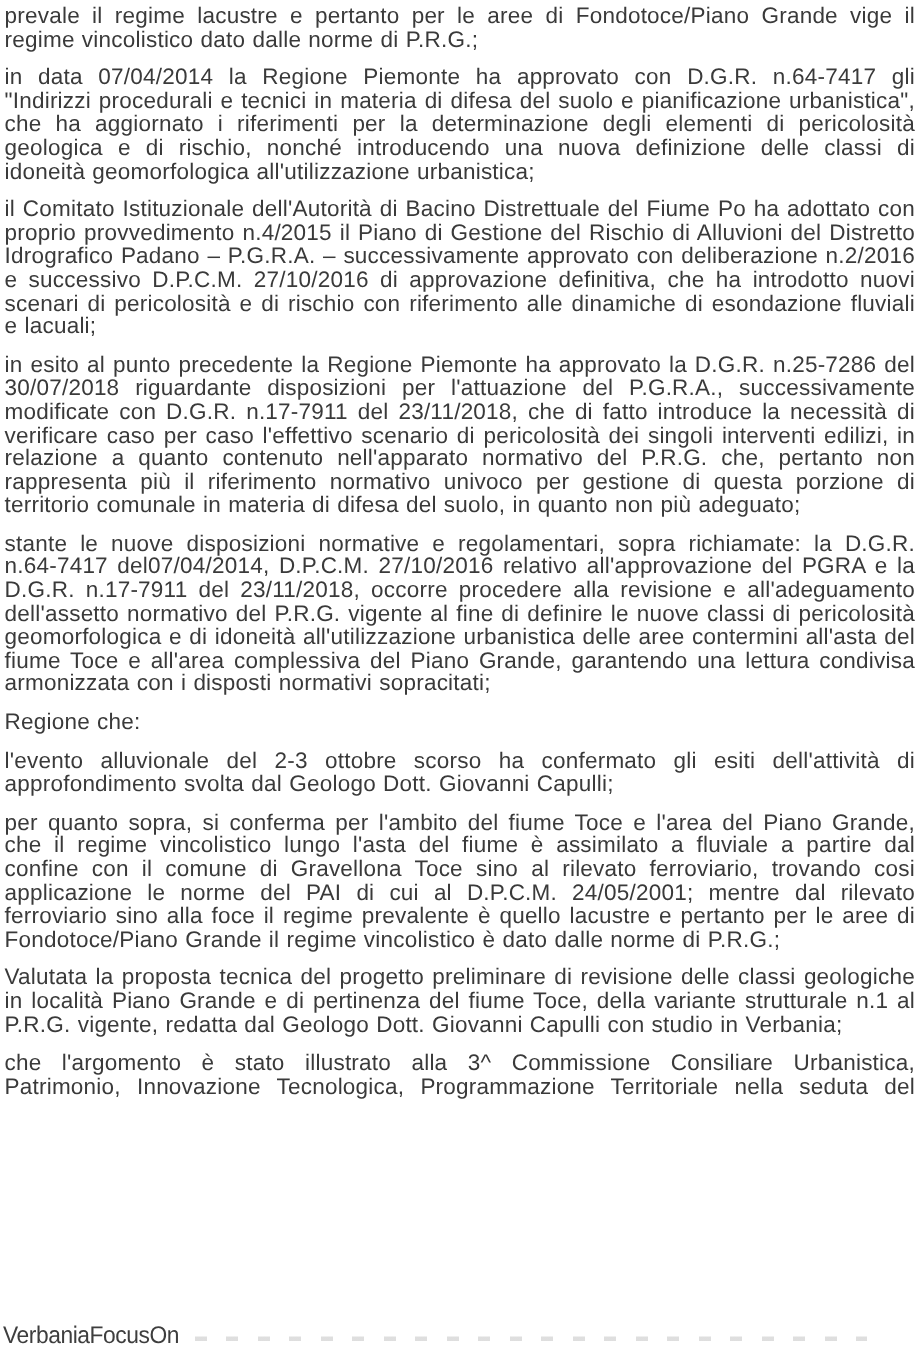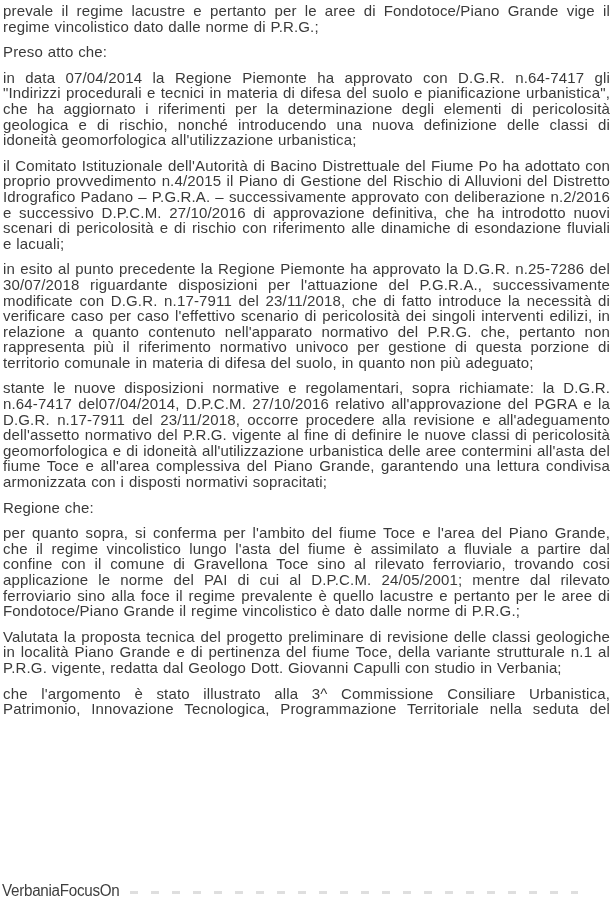--- a/index.html
+++ b/index.html
@@ -58,26 +58,26 @@
     transform-origin: left bottom;
     white-space: nowrap;
   }
 </style>
 </head>
 <body>
 
 <div class="page">
   <div class="doc">
     <p>prevale il regime lacustre e pertanto per le aree di Fondotoce/Piano Grande vige il regime vincolistico dato dalle norme di P.R.G.;</p>
-    <p>Preso atto che:</p>
     <p>in data 07/04/2014 la Regione Piemonte ha approvato con D.G.R. n.64-7417 gli "Indirizzi procedurali e tecnici in materia di difesa del suolo e pianificazione urbanistica", che ha aggiornato i riferimenti per la determinazione degli elementi di pericolosità geologica e di rischio, nonché introducendo una nuova definizione delle classi di idoneità geomorfologica all'utilizzazione urbanistica;</p>
     <p>il Comitato Istituzionale dell'Autorità di Bacino Distrettuale del Fiume Po ha adottato con proprio provvedimento n.4/2015 il Piano di Gestione del Rischio di Alluvioni del Distretto Idrografico Padano – P.G.R.A. – successivamente approvato con deliberazione n.2/2016 e successivo D.P.C.M. 27/10/2016 di approvazione definitiva, che ha introdotto nuovi scenari di pericolosità e di rischio con riferimento alle dinamiche di esondazione fluviali e lacuali;</p>
     <p>in esito al punto precedente la Regione Piemonte ha approvato la D.G.R. n.25-7286 del 30/07/2018 riguardante disposizioni per l'attuazione del P.G.R.A., successivamente modificate con D.G.R. n.17-7911 del 23/11/2018, che di fatto introduce la necessità di verificare caso per caso l'effettivo scenario di pericolosità dei singoli interventi edilizi, in relazione a quanto contenuto nell'apparato normativo del P.R.G. che, pertanto non rappresenta più il riferimento normativo univoco per gestione di questa porzione di territorio comunale in materia di difesa del suolo, in quanto non più adeguato;</p>
     <p>stante le nuove disposizioni normative e regolamentari, sopra richiamate: la D.G.R. n.64-7417 del07/04/2014, D.P.C.M. 27/10/2016 relativo all'approvazione del PGRA e la D.G.R. n.17-7911 del 23/11/2018, occorre procedere alla revisione e all'adeguamento dell'assetto normativo del P.R.G. vigente al fine di definire le nuove classi di pericolosità geomorfologica e di idoneità all'utilizzazione urbanistica delle aree contermini all'asta del fiume Toce e all'area complessiva del Piano Grande, garantendo una lettura condivisa armonizzata con i disposti normativi sopracitati;</p>
     <p>Regione che:</p>
+    <p>l'evento alluvionale del 2-3 ottobre scorso ha confermato gli esiti dell'attività di approfondimento svolta dal Geologo Dott. Giovanni Capulli;</p>
     <p>per quanto sopra, si conferma per l'ambito del fiume Toce e l'area del Piano Grande, che il regime vincolistico lungo l'asta del fiume è assimilato a fluviale a partire dal confine con il comune di Gravellona Toce sino al rilevato ferroviario, trovando cosi applicazione le norme del PAI di cui al D.P.C.M. 24/05/2001; mentre dal rilevato ferroviario sino alla foce il regime prevalente è quello lacustre e pertanto per le aree di Fondotoce/Piano Grande il regime vincolistico è dato dalle norme di P.R.G.;</p>
     <p>Valutata la proposta tecnica del progetto preliminare di revisione delle classi geologiche in località Piano Grande e di pertinenza del fiume Toce, della variante strutturale n.1 al P.R.G. vigente, redatta dal Geologo Dott. Giovanni Capulli con studio in Verbania;</p>
     <p class="continued">che l'argomento è stato illustrato alla 3^ Commissione Consiliare Urbanistica, Patrimonio, Innovazione Tecnologica, Programmazione Territoriale nella seduta del</p>
   </div>
 
   <div class="clipped-line"></div>
 
   <div class="watermark">VerbaniaFocusOn</div>
 </div>
 

